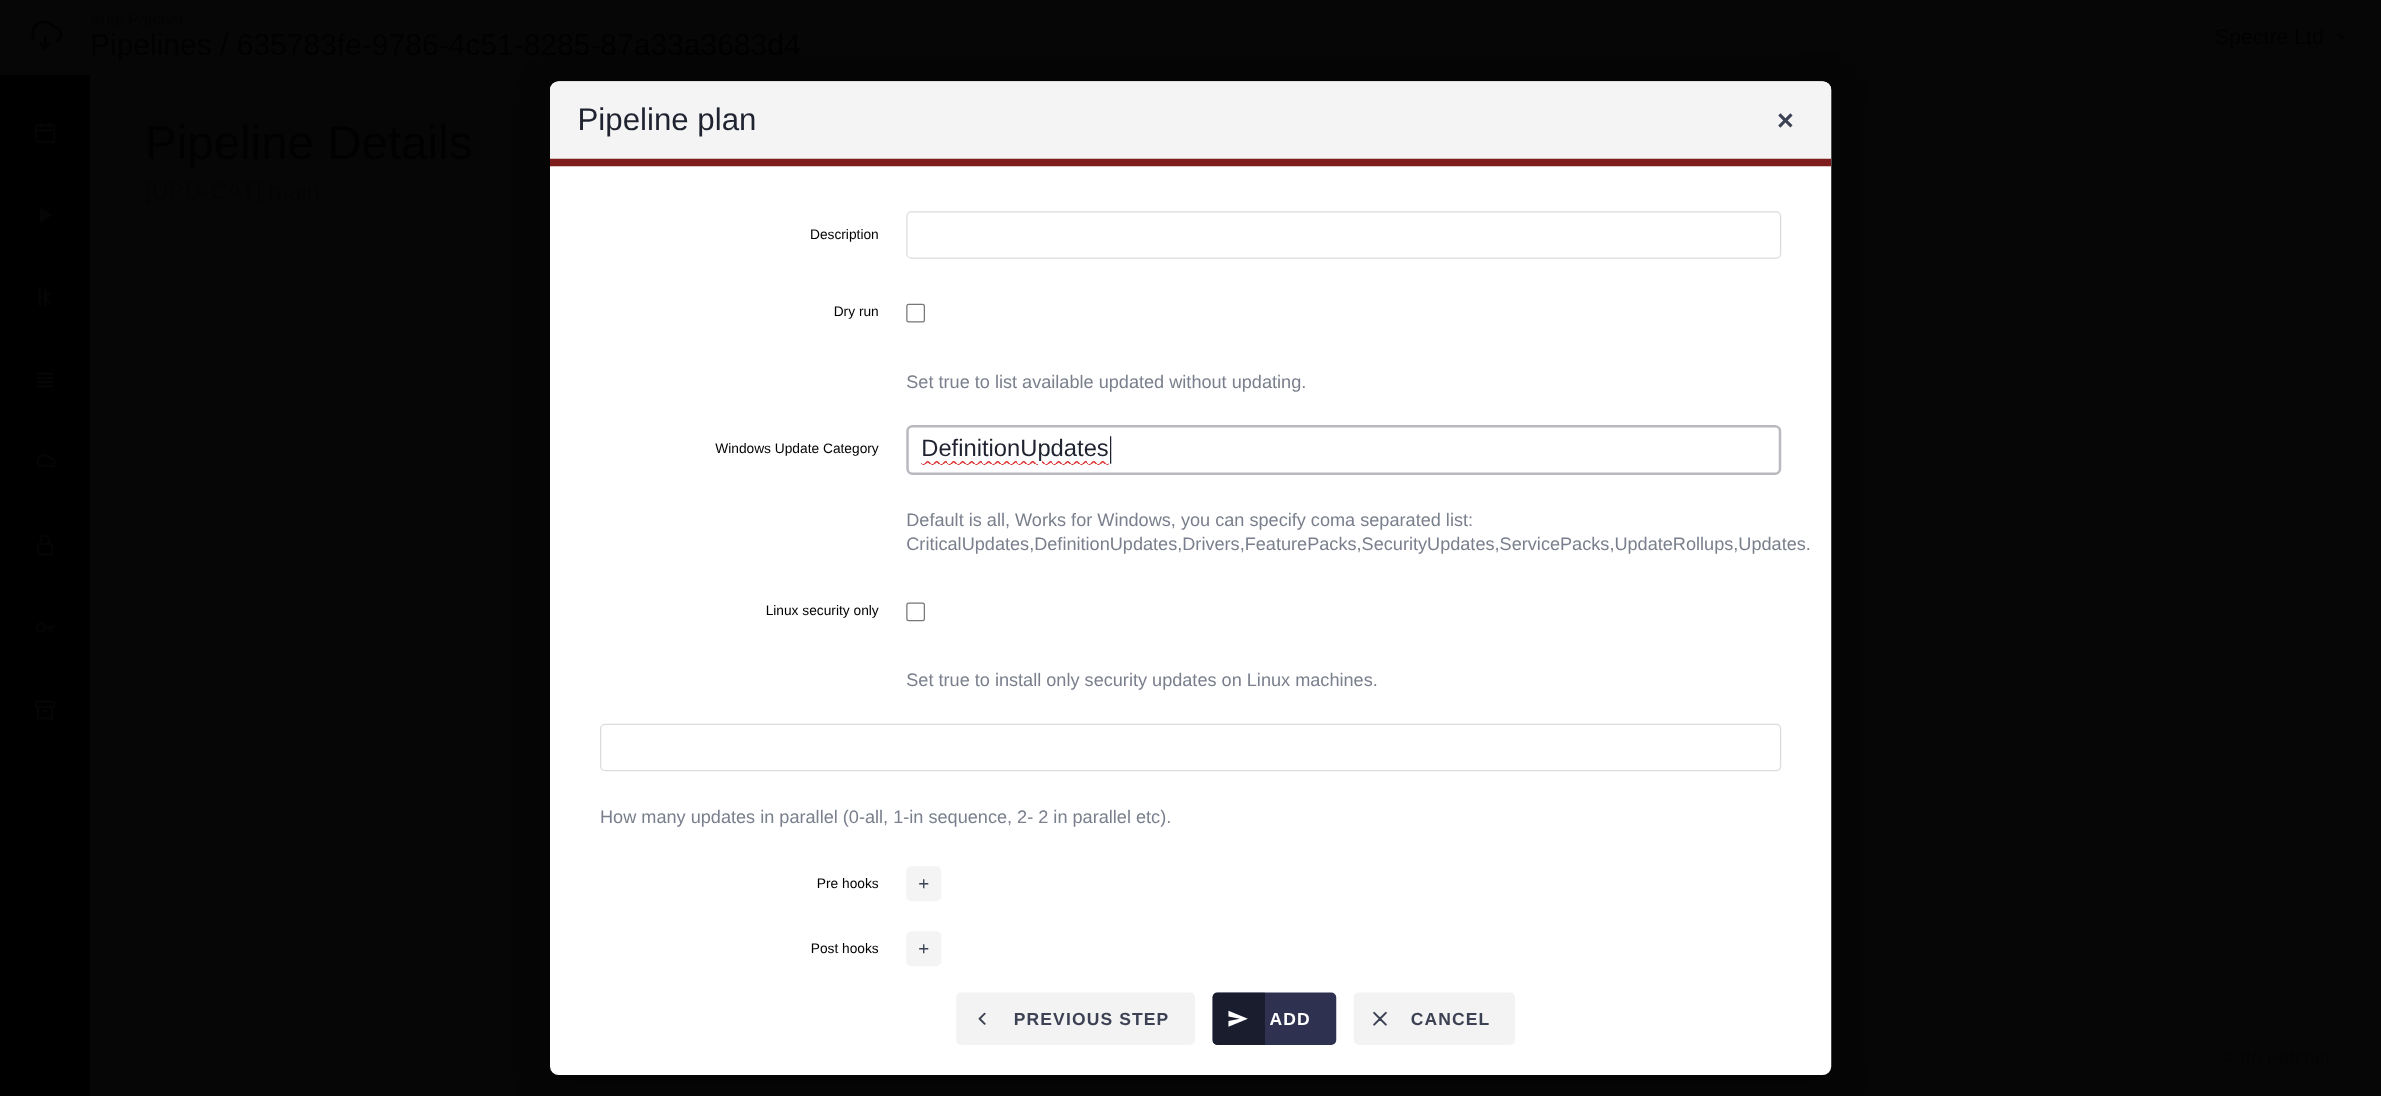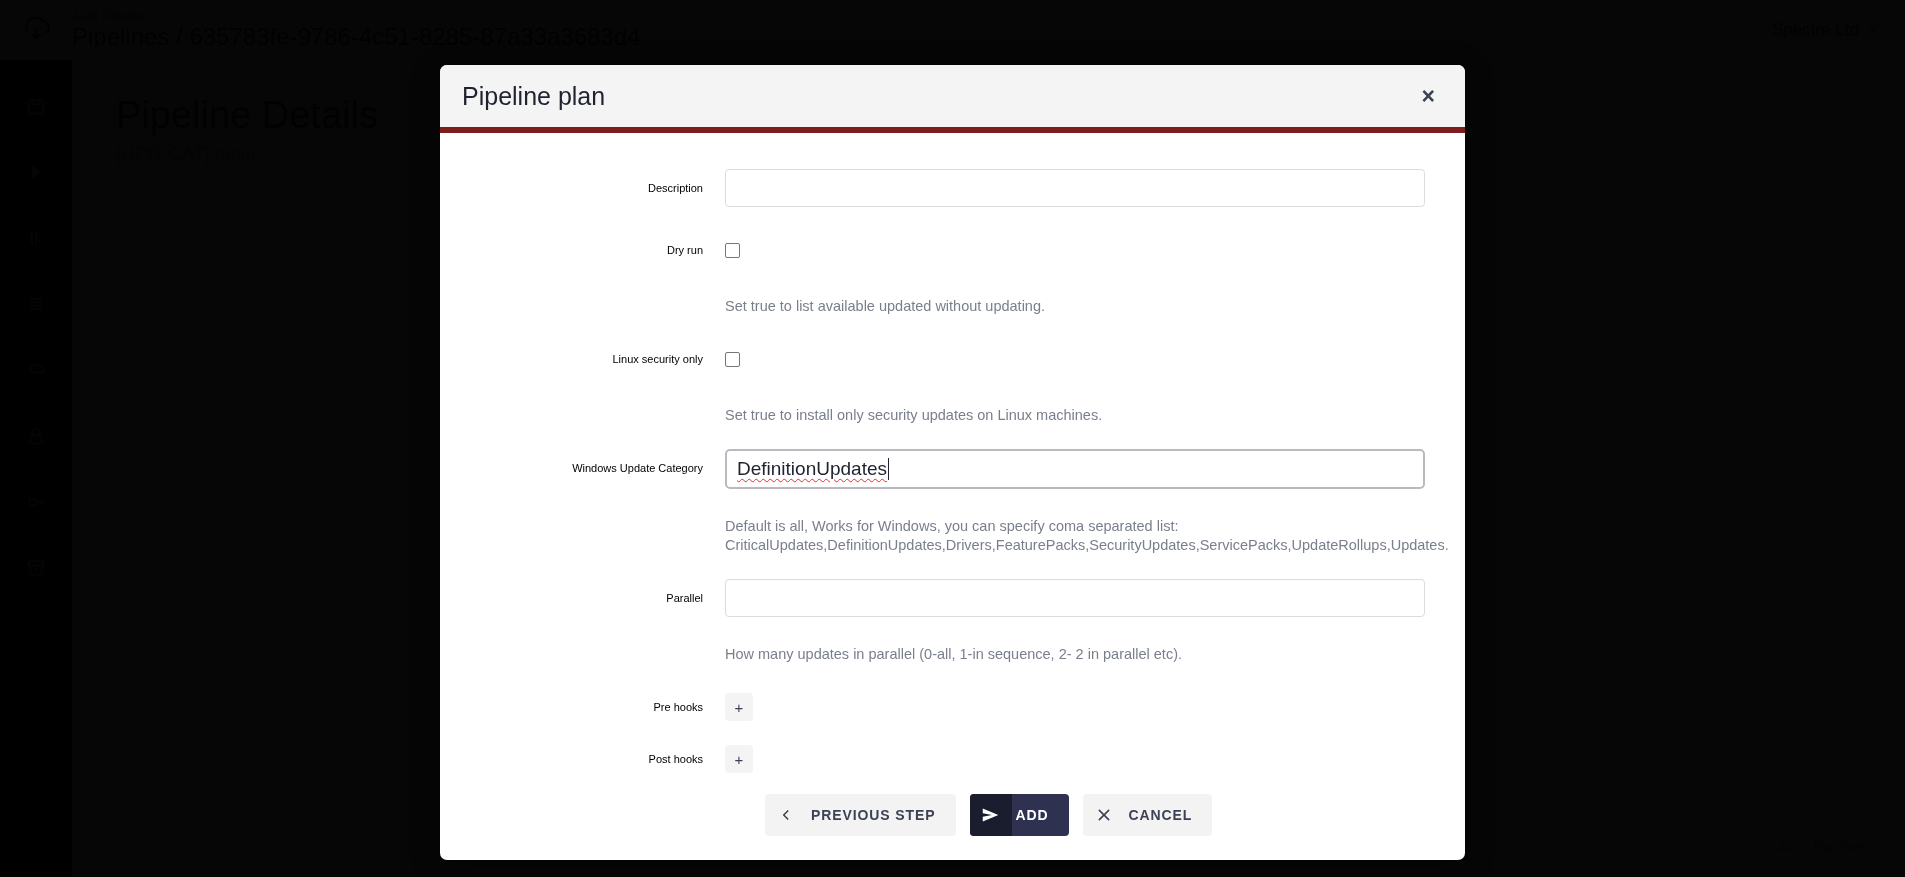--- a/index.html
+++ b/index.html
@@ -334,46 +334,45 @@
       <div class="form-label">Dry run</div>
       <div class="form-control">
         <div class="checkbox-wrap">
           <span class="checkbox-box"></span>
         </div>
         <div class="help-text">Set true to list available updated without updating.</div>
       </div>
     </div>
 
     <div class="form-row row-gap-md">
-      <div class="form-label">Linux security only</div>
-      <div class="form-control">
-        <div class="checkbox-wrap">
-          <span class="checkbox-box"></span>
-        </div>
-        <div class="help-text">Set true to install only security updates on Linux machines.</div>
-      </div>
-    </div>
-
-    <div class="form-row row-gap-md">
       <div class="form-label">Windows Update Category</div>
       <div class="form-control">
         <div class="focused-input-shell">
           <span class="input-value-focused">DefinitionUpdates</span>
             <span class="text-caret"></span>
         </div>
         <div class="help-text">
           <span>Default is all, Works for Windows, you can specify coma separated list:</span>
           <span class="line2">CriticalUpdates,DefinitionUpdates,Drivers,FeaturePacks,SecurityUpdates,ServicePacks,UpdateRollups,Updates.</span>
         </div>
       </div>
     </div>
 
-
     <div class="form-row row-gap-md">
-      <div class="form-label">Parallel</div>
+      <div class="form-label">Linux security only</div>
+      <div class="form-control">
+        <div class="checkbox-wrap">
+          <span class="checkbox-box"></span>
+        </div>
+        <div class="help-text">Set true to install only security updates on Linux machines.</div>
+      </div>
+    </div>
+
+
+    <div class="form-row row-gap-md">
       <div class="form-control">
         <input class="text-input" type="text" value="" style="">
         <div class="help-text">How many updates in parallel (0-all, 1-in sequence, 2- 2 in parallel etc).</div>
       </div>
     </div>
 
     <div class="form-row row-gap-md">
       <div class="form-label">Pre hooks</div>
       <div class="form-control">
         <button class="plus-button">+</button>

